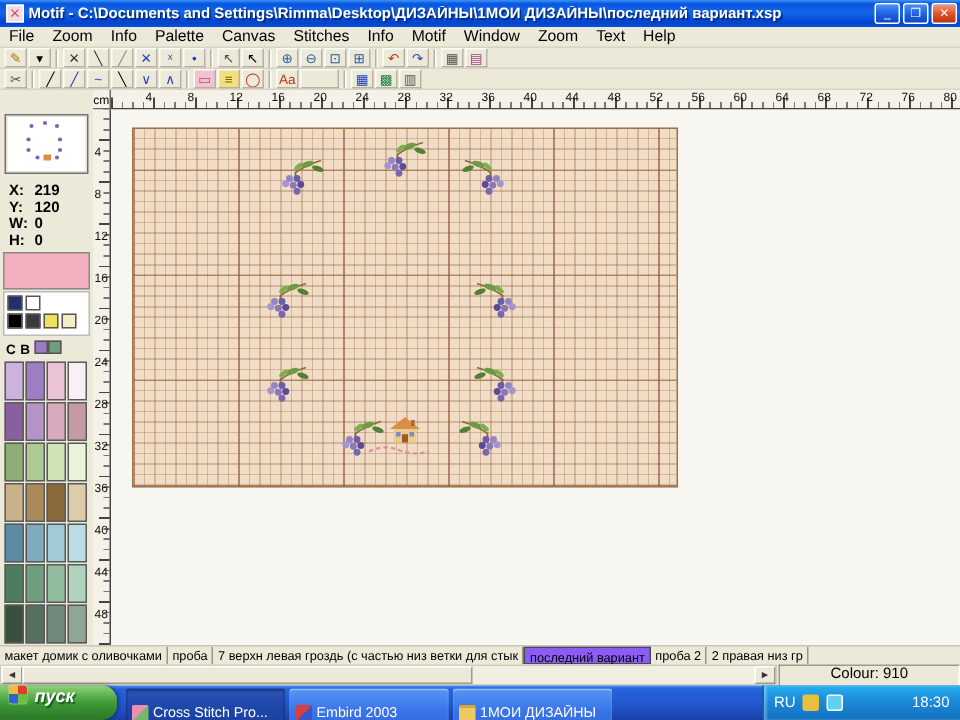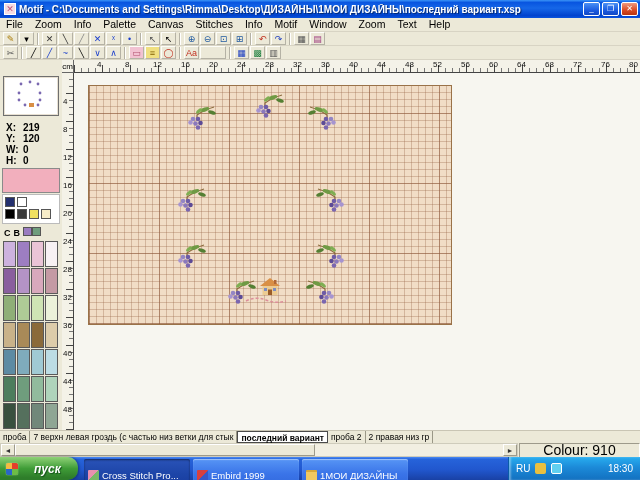--- a/index.html
+++ b/index.html
@@ -75,38 +75,38 @@
       repeating-linear-gradient(0deg,rgba(140,85,55,.5) 0 1px,transparent 1px 70px),
       repeating-linear-gradient(90deg,rgba(140,85,55,.5) 0 1px,transparent 1px 70px),
       repeating-linear-gradient(0deg,rgba(150,100,70,.33) 0 1px,transparent 1px 7px),
       repeating-linear-gradient(90deg,rgba(150,100,70,.33) 0 1px,transparent 1px 7px)}
   .design{position:absolute;left:0;top:0;width:566px;height:357px;pointer-events:none}
 
   
   .tabbar{position:absolute;left:0;top:430px;width:640px;height:13px;background:#ECE9D8;
     display:flex;align-items:stretch;overflow:hidden;border-top:1px solid #c9c5b4}
   .tab{font-size:8.5px;line-height:12px;padding:0 3px;white-space:nowrap;border-right:1px solid #9a9786;color:#000}
-  .tab.active{background:#ffffff;border:1px solid #4a4a4a;font-weight:bold}
+  .tab.active{background:#8b5cf6;border:1px solid #4a4a4a;font-weight:normal}
   .statusrow{position:absolute;left:0;top:443px;width:640px;height:14px;background:#ECE9D8}
   .hscroll{position:absolute;left:0;top:0;width:518px;height:14px;background:#f2efe2;border:1px solid #cfccbc}
   .sarrow{position:absolute;top:0;width:14px;height:12px;background:#ece9d8;
     border:1px solid;border-color:#fff #9d9a8b #9d9a8b #fff;font-size:7px;line-height:11px;text-align:center;color:#333}
   .sarrow.left{left:0}.sarrow.right{right:0}
   .sthumb{position:absolute;left:14px;top:0;width:300px;height:12px;background:#ece9d8;
     border:1px solid;border-color:#fff #9d9a8b #9d9a8b #fff}
   .statusbox{position:absolute;left:519px;top:0;width:121px;height:18px;
     border:1px solid;border-color:#9d9a8b #fff #fff #9d9a8b;
-    font-size:14px;line-height:12px;text-align:center;color:#000}
+    font-size:10px;line-height:12px;text-align:center;color:#000}
 
   
   .taskbar{position:absolute;left:0;top:457px;width:640px;height:23px;
     background:linear-gradient(180deg,#4a8af4 0%,#2663da 10%,#2157ce 55%,#1941a5 100%)}
   .startbtn{position:absolute;left:0;top:0;height:23px;width:78px;border-radius:0 10px 10px 0;
     background:linear-gradient(180deg,#8fd277,#3f9c37 50%,#2e7d2a 90%);
-    display:flex;align-items:center;gap:16px;padding-left:6px;color:#fff;
+    display:flex;gap:5px;padding-left:6px;color:#fff;
     font-size:12px;font-weight:bold;font-style:italic;text-shadow:1px 1px 1px #14501a;
     box-shadow:1px 0 3px rgba(0,0,0,.4)}
   .winflag{width:12px;height:12px;border-radius:2px;
     background:conic-gradient(#e33e2b 0 25%,#6cbd45 0 50%,#2a66c8 0 75%,#f5bb41 0 100%);
     box-shadow:0 0 1px #fff}
   .tasks{position:absolute;left:84px;top:2px;right:122px;height:33px;display:flex;gap:3px;overflow:hidden}
   .task{width:106px;flex:none;border-radius:2px;color:#fff;font-size:9.5px;
     display:flex;align-items:center;gap:3px;padding:0 4px;
     background:linear-gradient(180deg,#5795f5,#3a74e8 45%,#2e63d8);
     box-shadow:inset 0 1px 1px rgba(255,255,255,.45)}
@@ -360,20 +360,21 @@
         <use href="#grape" xlink:href="#grape" transform="translate(100,170)"></use>
         <use href="#grape" xlink:href="#grape" transform="translate(274,170) scale(-1,1)"></use>
         <use href="#grape" xlink:href="#grape" transform="translate(150,206)"></use>
         <use href="#grape" xlink:href="#grape" transform="translate(264,206) scale(-1,1)"></use>
         <use href="#house" xlink:href="#house" transform="translate(184,203)"></use>
         <use href="#ground" xlink:href="#ground" transform="translate(172,224)"></use>
       </svg>
   </div>
 
   <div class="tabbar" id="tabbar">
+      <span class="tab">макет домик с оливочками</span>
       <span class="tab">проба</span>
       <span class="tab">7 верхн левая гроздь (с частью низ ветки для стык</span>
       <span class="tab active">последний вариант</span>
       <span class="tab">проба 2</span>
       <span class="tab">2 правая низ гр</span>
     </div>
 
   <div class="statusrow">
     <div class="hscroll">
       <span class="sarrow left">◄</span>
@@ -388,21 +389,21 @@
       <span class="winflag"></span>
       <span>пуск</span>
     </div>
     <div class="tasks" id="tasks">
         <div class="task pressed">
           <span class="ticon cross-stitch-app-icon"></span>
           <span class="tlabel">Cross Stitch Pro...</span>
         </div>
         <div class="task">
           <span class="ticon embird-app-icon"></span>
-          <span class="tlabel">Embird 1999</span>
+          <span class="tlabel">Embird 2003</span>
         </div>
         <div class="task">
           <span class="ticon folder-icon"></span>
           <span class="tlabel">1МОИ ДИЗАЙНЫ</span>
         </div>
       </div>
     <div class="tray">
       <span>RU</span>
       <span class="trayicon a"></span>
       <span class="trayicon b"></span>

